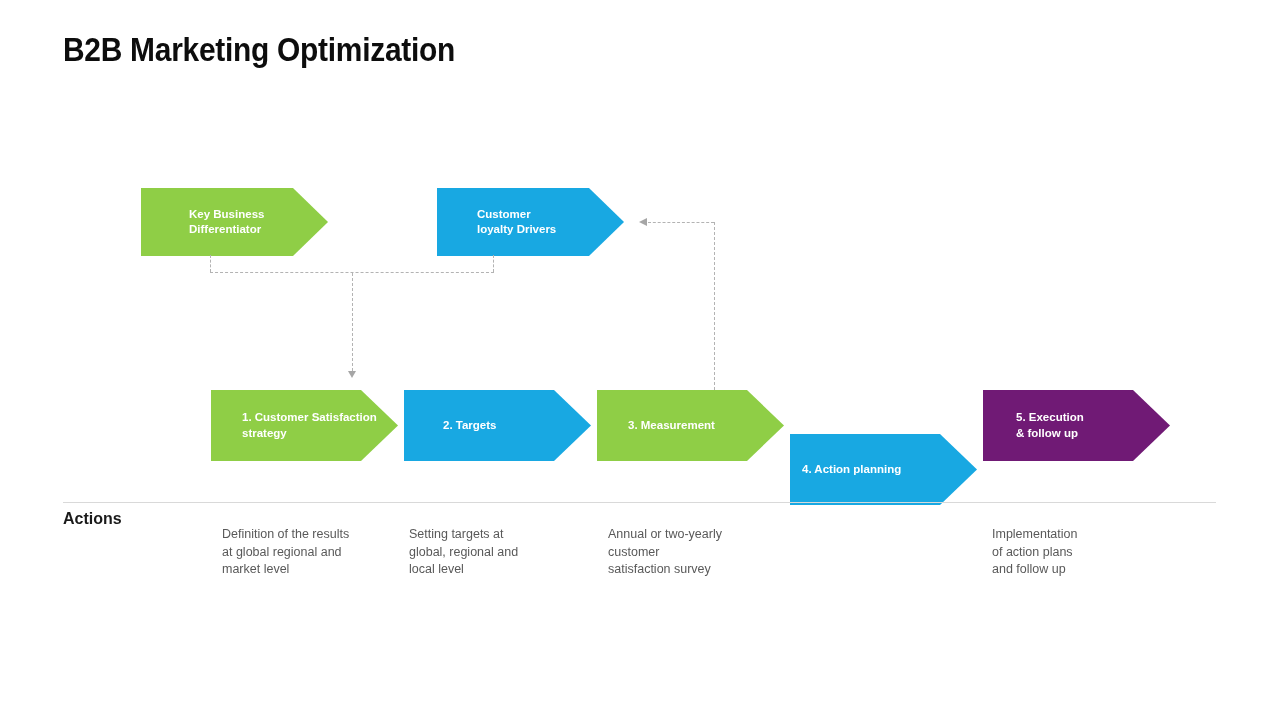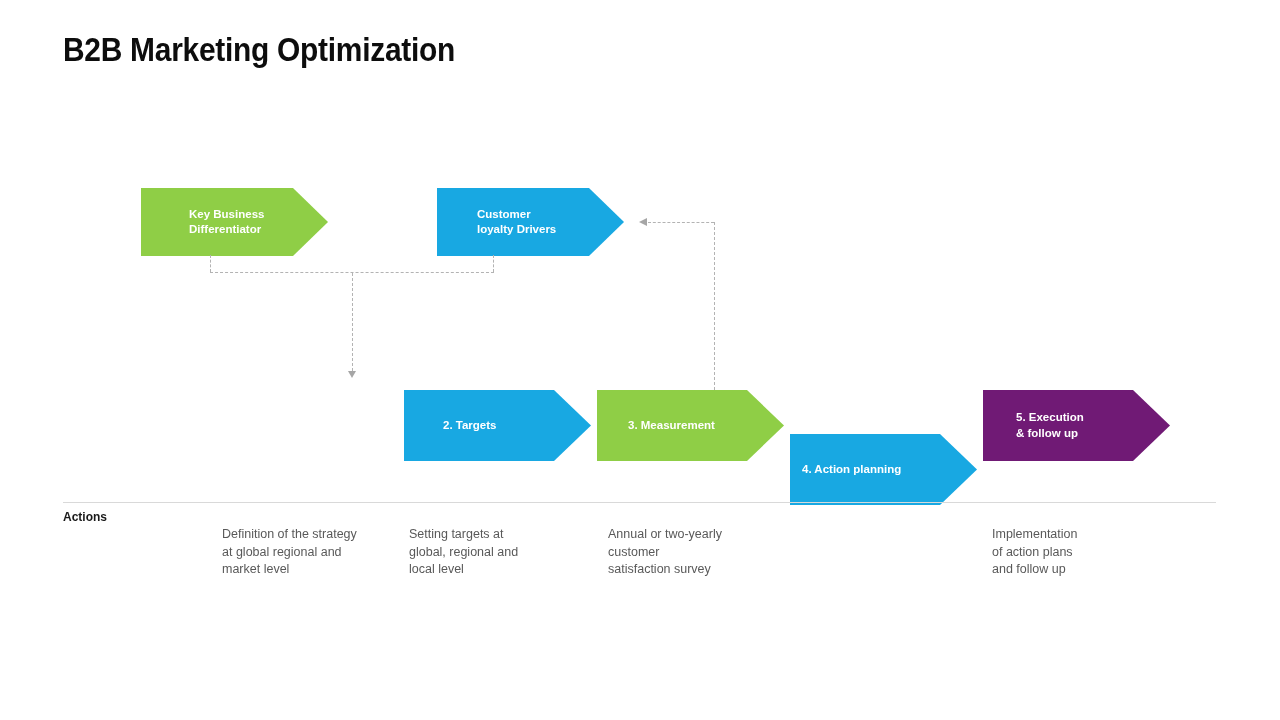--- a/index.html
+++ b/index.html
@@ -41,21 +41,21 @@
     border-left:4.5px solid transparent;border-right:4.5px solid transparent;
     border-top:7px solid #a6a6a6;}
   .cB-v{left:714px;top:222px;height:168px;}
   .cB-h{left:648px;top:222px;width:66px;}
   .arr-left{position:absolute;left:639px;top:218px;width:0;height:0;
     border-top:4.5px solid transparent;border-bottom:4.5px solid transparent;
     border-right:8px solid #a6a6a6;}
   
   .divider{position:absolute;left:63px;top:502px;width:1162px;height:1px;background:#d9d9d9;}
   .actions-heading{position:absolute;left:63px;top:510px;margin:0;
-    font-size:12px;font-weight:bold;color:#1a1a1a;}
+    font-size:16px;font-weight:bold;color:#1a1a1a;}
   .action-text{position:absolute;font-size:12.5px;line-height:17.5px;
     color:#595959;white-space:pre-line;}
   .ac0{left:222px;top:526px;}
   .ac1{left:409px;top:526px;}
   .ac2{left:608px;top:526px;}
   .ac3{left:799px;top:517px;}
   .ac4{left:992px;top:526px;}
 </style>
 </head>
 <body>
@@ -76,38 +76,42 @@
   <div class="dash-v cA-v1"></div>
   <div class="dash-v cA-v2"></div>
   <div class="dash-h cA-h"></div>
   <div class="dash-v cA-v3"></div>
   <div class="arr-down"></div>
 
   <div class="dash-v cB-v"></div>
   <div class="dash-h cB-h"></div>
   <div class="arr-left"></div>
 
+  <div class="arrow arrow-step st0" style="background: rgb(143, 206, 70);">
+    <span>1. Customer Satisfaction
+strategy</span>
+  </div>
   <div class="arrow arrow-step st1" style="background: rgb(24, 168, 226);">
     <span>2. Targets</span>
   </div>
   <div class="arrow arrow-step st2" style="background: rgb(143, 206, 70);">
     <span>3. Measurement</span>
   </div>
   <div class="arrow arrow-step st3" style="background: rgb(24, 168, 226);">
     <span>4. Action planning</span>
   </div>
   <div class="arrow arrow-step st4" style="background: #701a75;">
     <span>5. Execution
 &amp; follow up</span>
   </div>
 
   <div class="divider"></div>
   <h2 class="actions-heading">Actions</h2>
 
-  <div class="action-text ac0">Definition of the strategy
+  <div class="action-text ac0">Definition of the results
 at global regional and
 market level</div>
   <div class="action-text ac1">Setting targets at
 global, regional and
 local level</div>
   <div class="action-text ac2">Annual or two-yearly
 customer
 satisfaction survey</div>
   <div class="action-text ac4">Implementation
 of action plans

